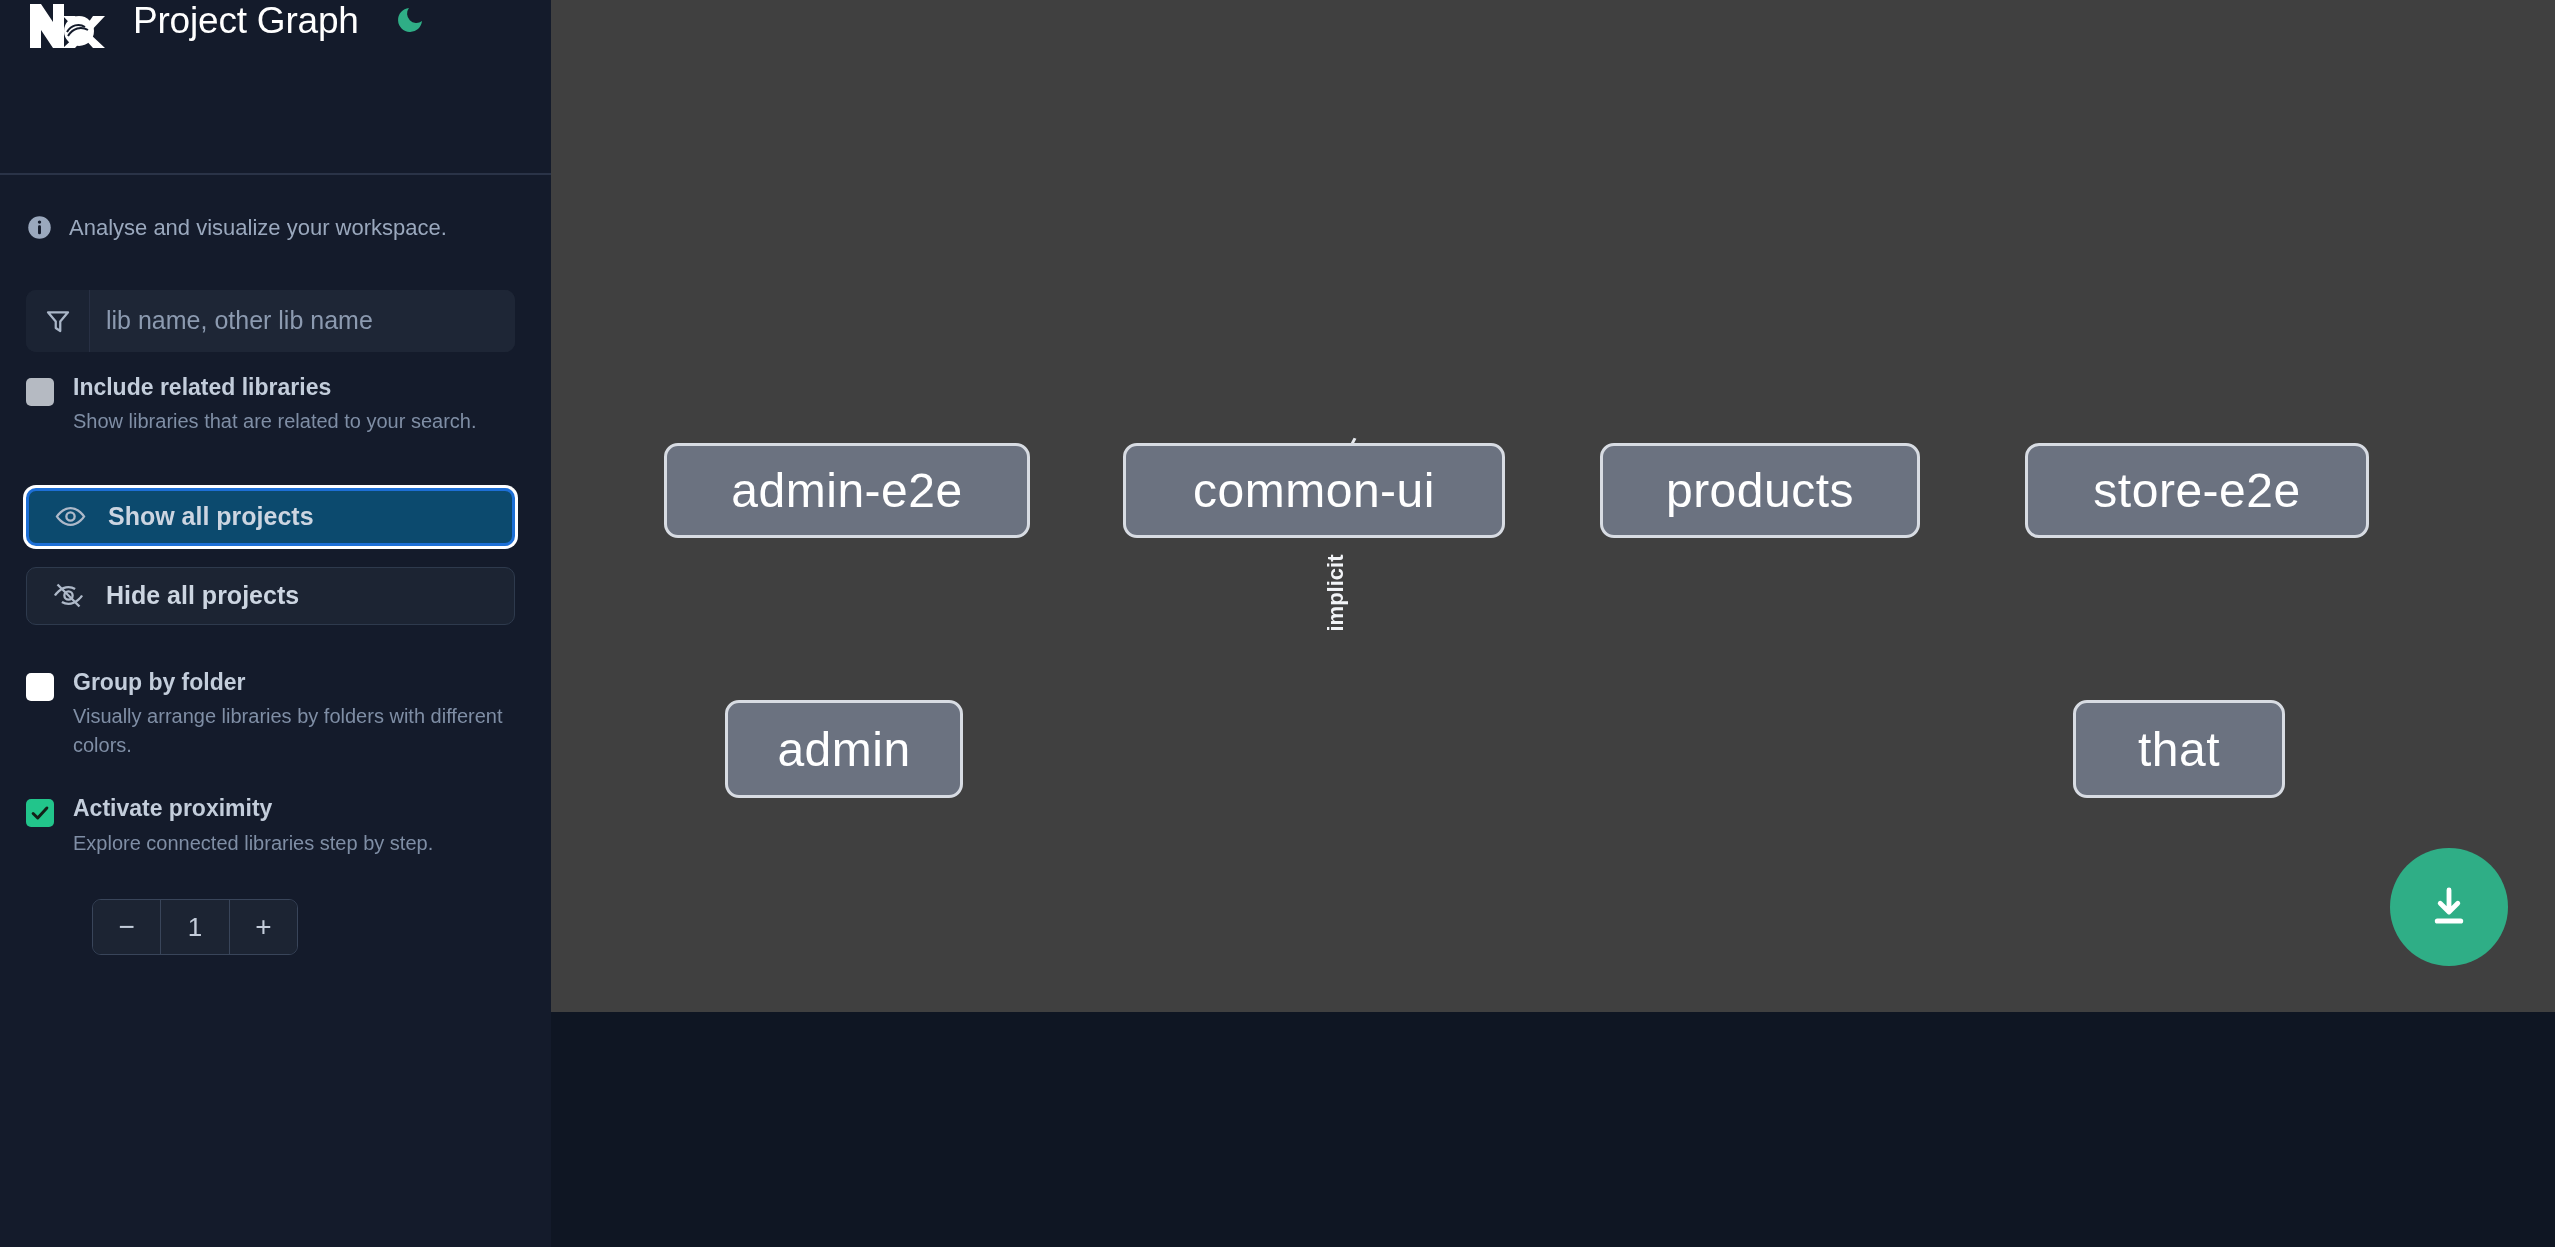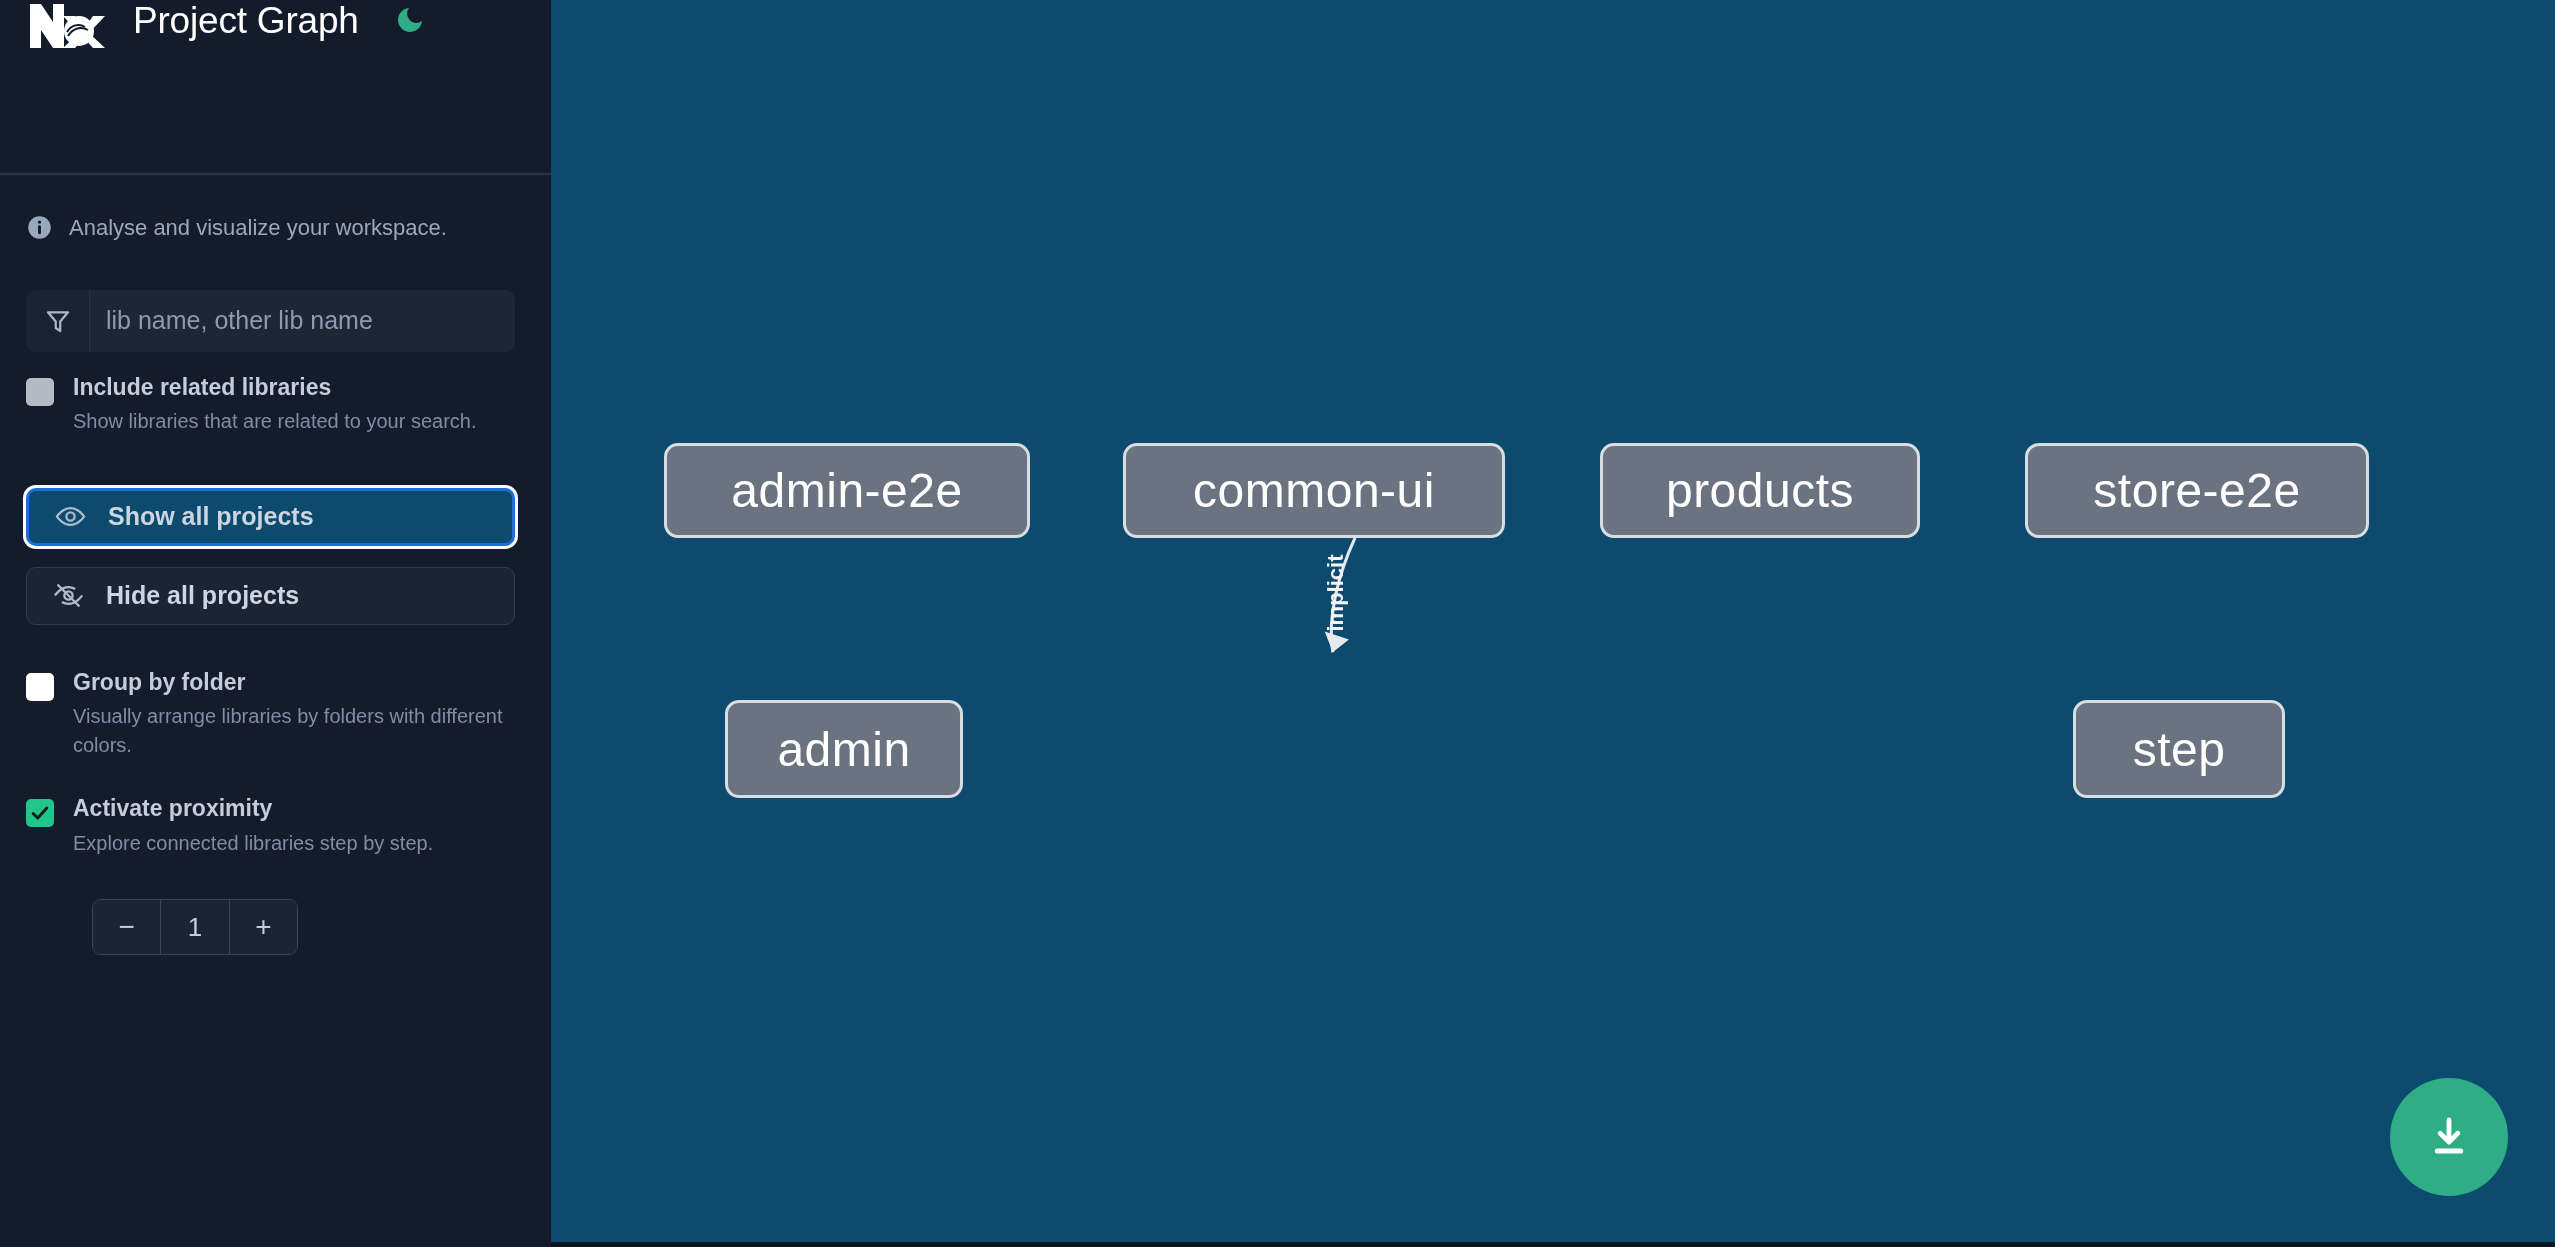--- a/index.html
+++ b/index.html
@@ -179,22 +179,22 @@
     border-left: 1px solid #39455a;
     border-right: 1px solid #39455a;
     cursor: default;
     font-size: 26px;
   }
 
   
   .graph {
     position: relative;
     flex: 1 1 auto;
-    background: #0c4a6e;
-    height: 1242px;
+    background: #404040;
+    height: 1012px;
     overflow: hidden;
   }
   .node {
     position: absolute;
     background: #6b7280;
     border: 3px solid #d8dce3;
     border-radius: 14px;
     display: flex;
     align-items: center;
     justify-content: center;
@@ -363,21 +363,21 @@
     <div class="node" style="left:1049px; top:443px; width:320px; height:95px;">
       <span>products</span>
     </div>
     <div class="node" style="left:1474px; top:443px; width:344px; height:95px;">
       <span>store-e2e</span>
     </div>
     <div class="node" style="left:174px; top:700px; width:238px; height:98px;">
       <span>admin</span>
     </div>
     <div class="node" style="left:1522px; top:700px; width:212px; height:98px;">
-      <span>step</span>
+      <span>that</span>
     </div>
 
     <div class="edge-label" style="left:746px; top:580px;">implicit</div>
 
     <button class="fab">
       <span style="display:flex;">
         <svg viewBox="0 0 24 24" width="48" height="48" aria-hidden="true">
           <path d="M12 3.5v10.5M12 14.5l-4.4-4.4M12 14.5l4.4-4.4" fill="none" stroke="#ffffff" stroke-width="2.4" stroke-linecap="round" stroke-linejoin="round"></path>
           <line x1="6.2" y1="19" x2="17.8" y2="19" stroke="#ffffff" stroke-width="2.6" stroke-linecap="round"></line>
         </svg>

